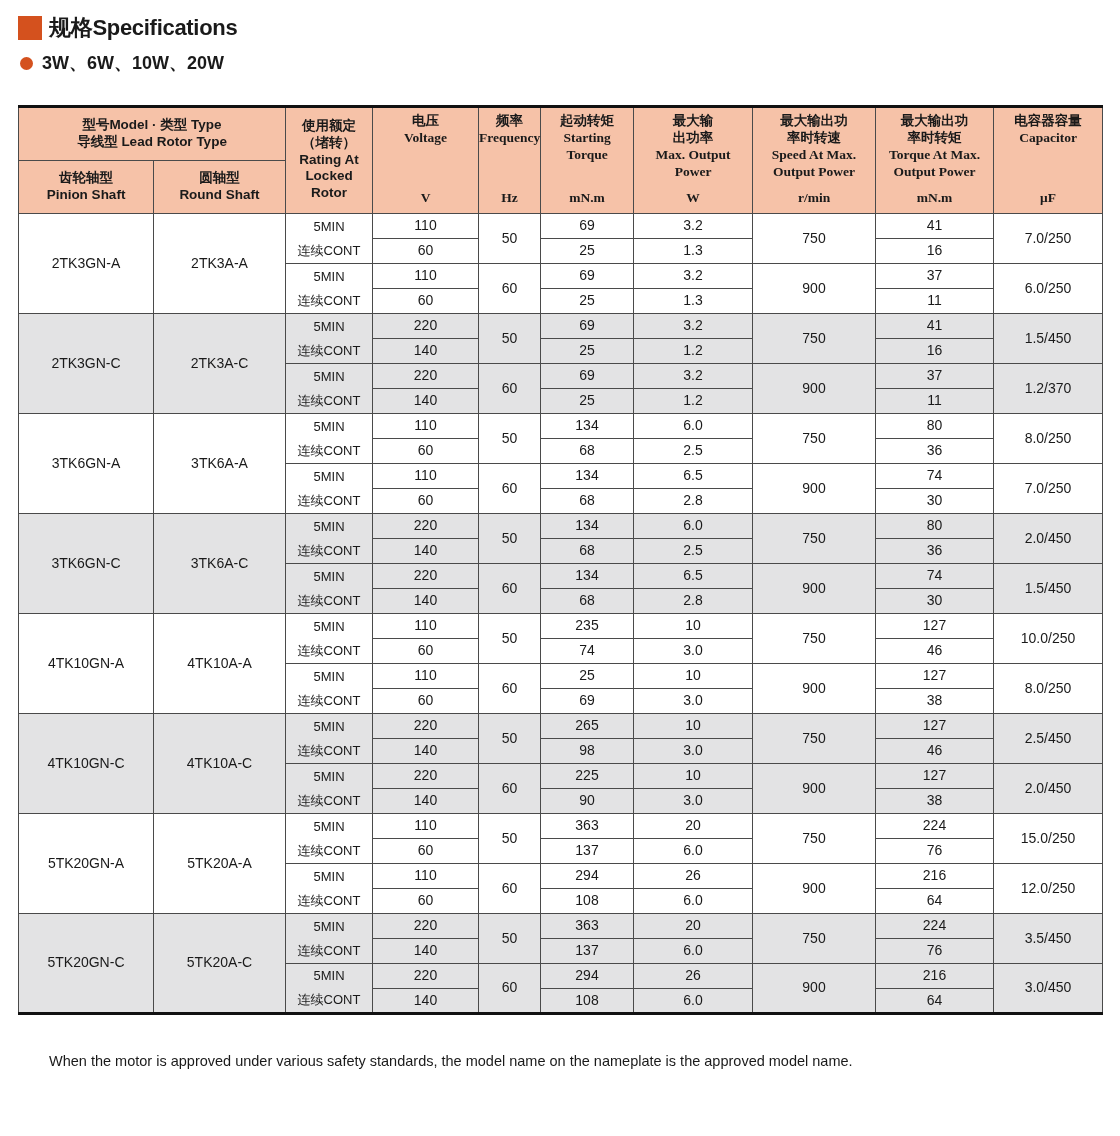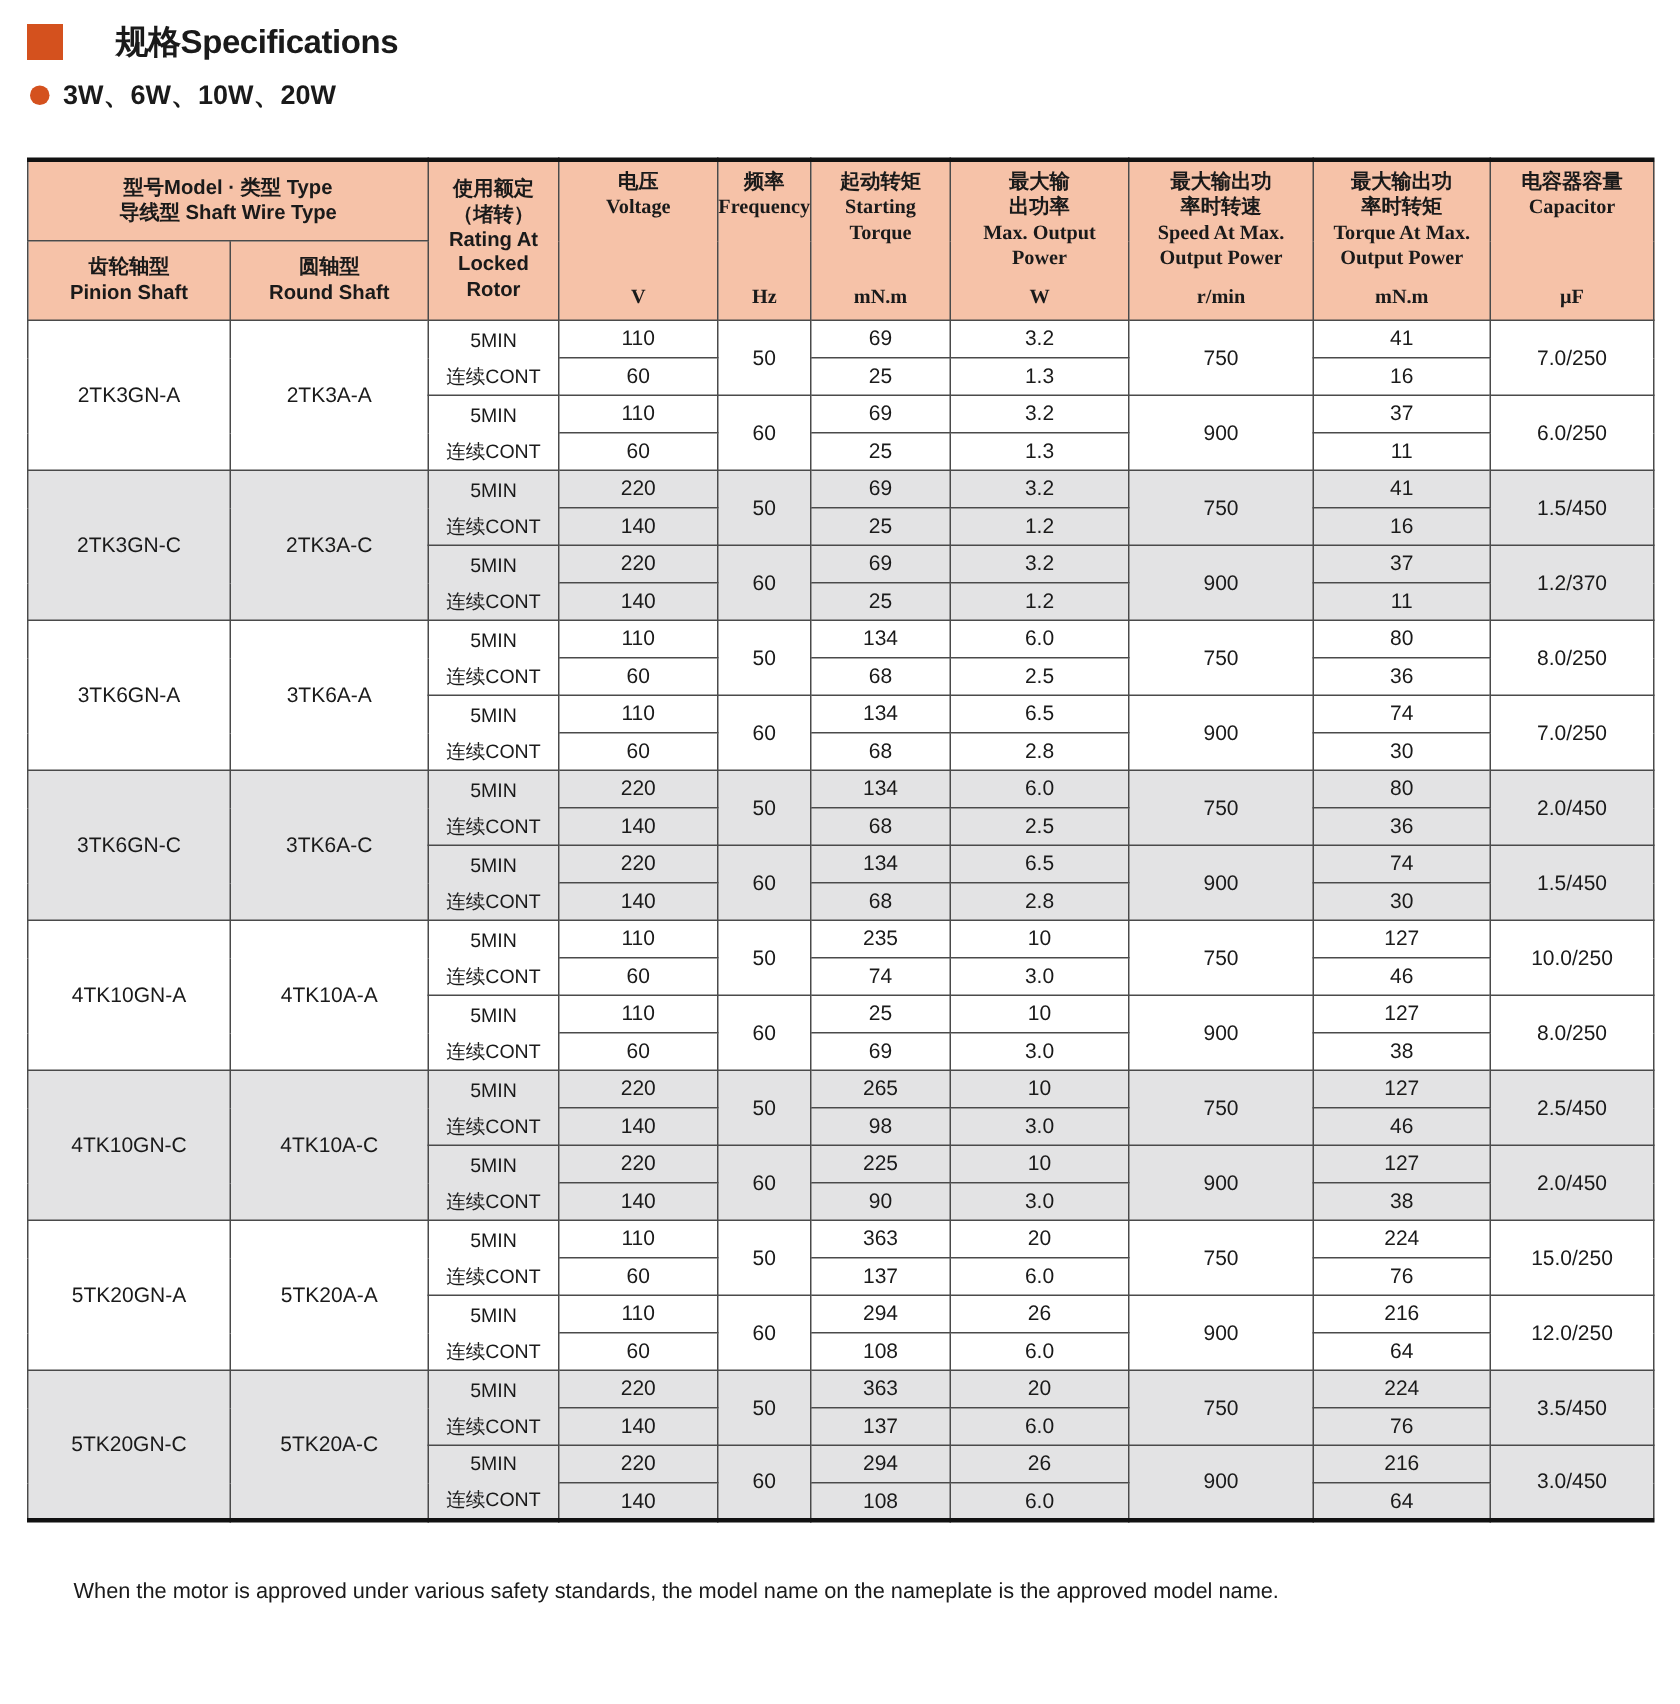--- a/index.html
+++ b/index.html
@@ -7,21 +7,21 @@
     width:1120px;height:1136px;
     background:#ffffff;
     font-family:"Liberation Sans","DejaVu Sans",sans-serif;
     color:#1a1a1a;
     position:relative;
     overflow:hidden;
   }
   
   .title-row{position:absolute;top:13px;left:18px;display:flex;align-items:center;}
   .title-square{width:24px;height:24px;background:var(--accent);display:inline-block;margin-right:7px;}
-  .title-text{font-size:22px;font-weight:700;letter-spacing:-0.3px;margin-left:28px;}
+  .title-text{font-size:22px;font-weight:700;letter-spacing:-0.3px;}
   .subtitle-row{position:absolute;top:51px;left:20px;display:flex;align-items:center;}
   .subtitle-dot{width:13px;height:13px;border-radius:50%;background:var(--accent);display:inline-block;margin-right:9px;}
   .subtitle-text{font-size:18px;font-weight:600;}
   
   table.spec{
     position:absolute;top:105px;left:18px;
     width:1084px;
     border-collapse:collapse;
     table-layout:fixed;
     border:1px solid #1c1c1c;
@@ -75,21 +75,21 @@
       <col style="width:62px">
       <col style="width:93px">
     <col style="width:119px">
       <col style="width:123px">
       <col style="width:118px">
     <col style="width:109px">
   </colgroup>
   <thead>
     <tr class="h1">
       <th colspan="2">型号Model · 类型 Type
-导线型 Shaft Wire Type</th>
+导线型 Lead Rotor Type</th>
       <th rowspan="2"><div class="hwrap center">使用额定
 （堵转）
 Rating At
 Locked
 Rotor</div></th>
       <th rowspan="2"><div class="hwrap"><span class="hmain">电压
 Voltage</span><span class="hunit">V</span></div></th>
       <th rowspan="2"><div class="hwrap"><span class="hmain">频率
 Frequency</span><span class="hunit">Hz</span></div></th>
       <th rowspan="2"><div class="hwrap"><span class="hmain">起动转矩

